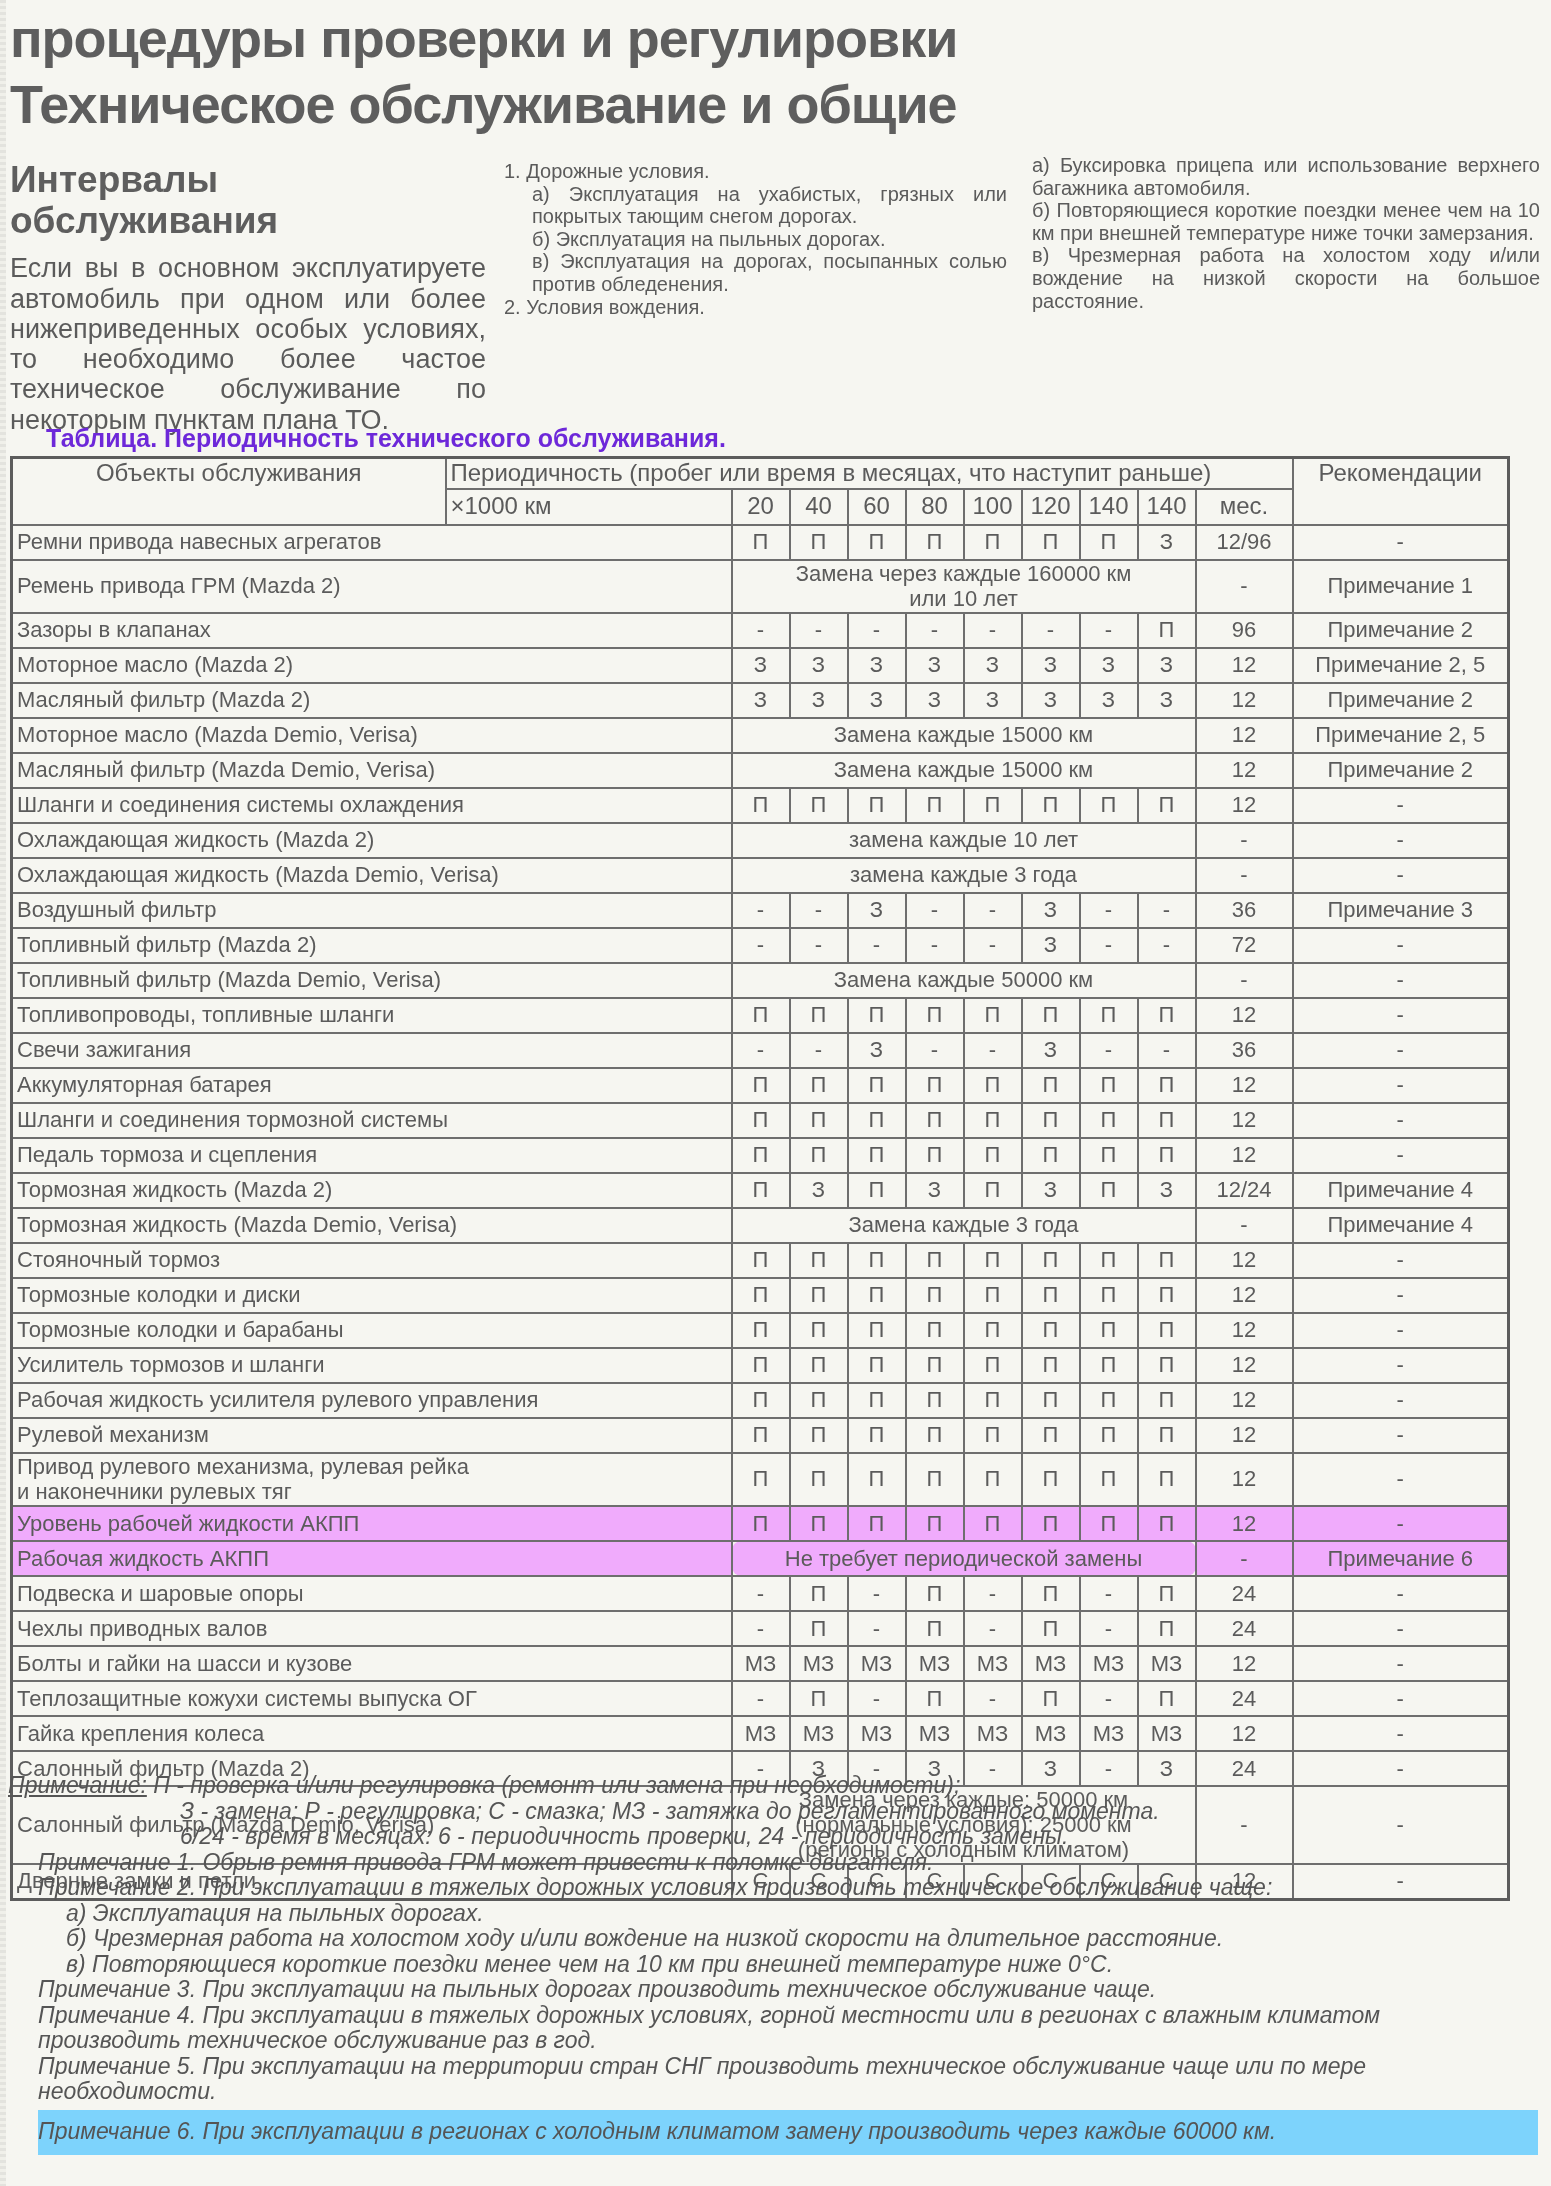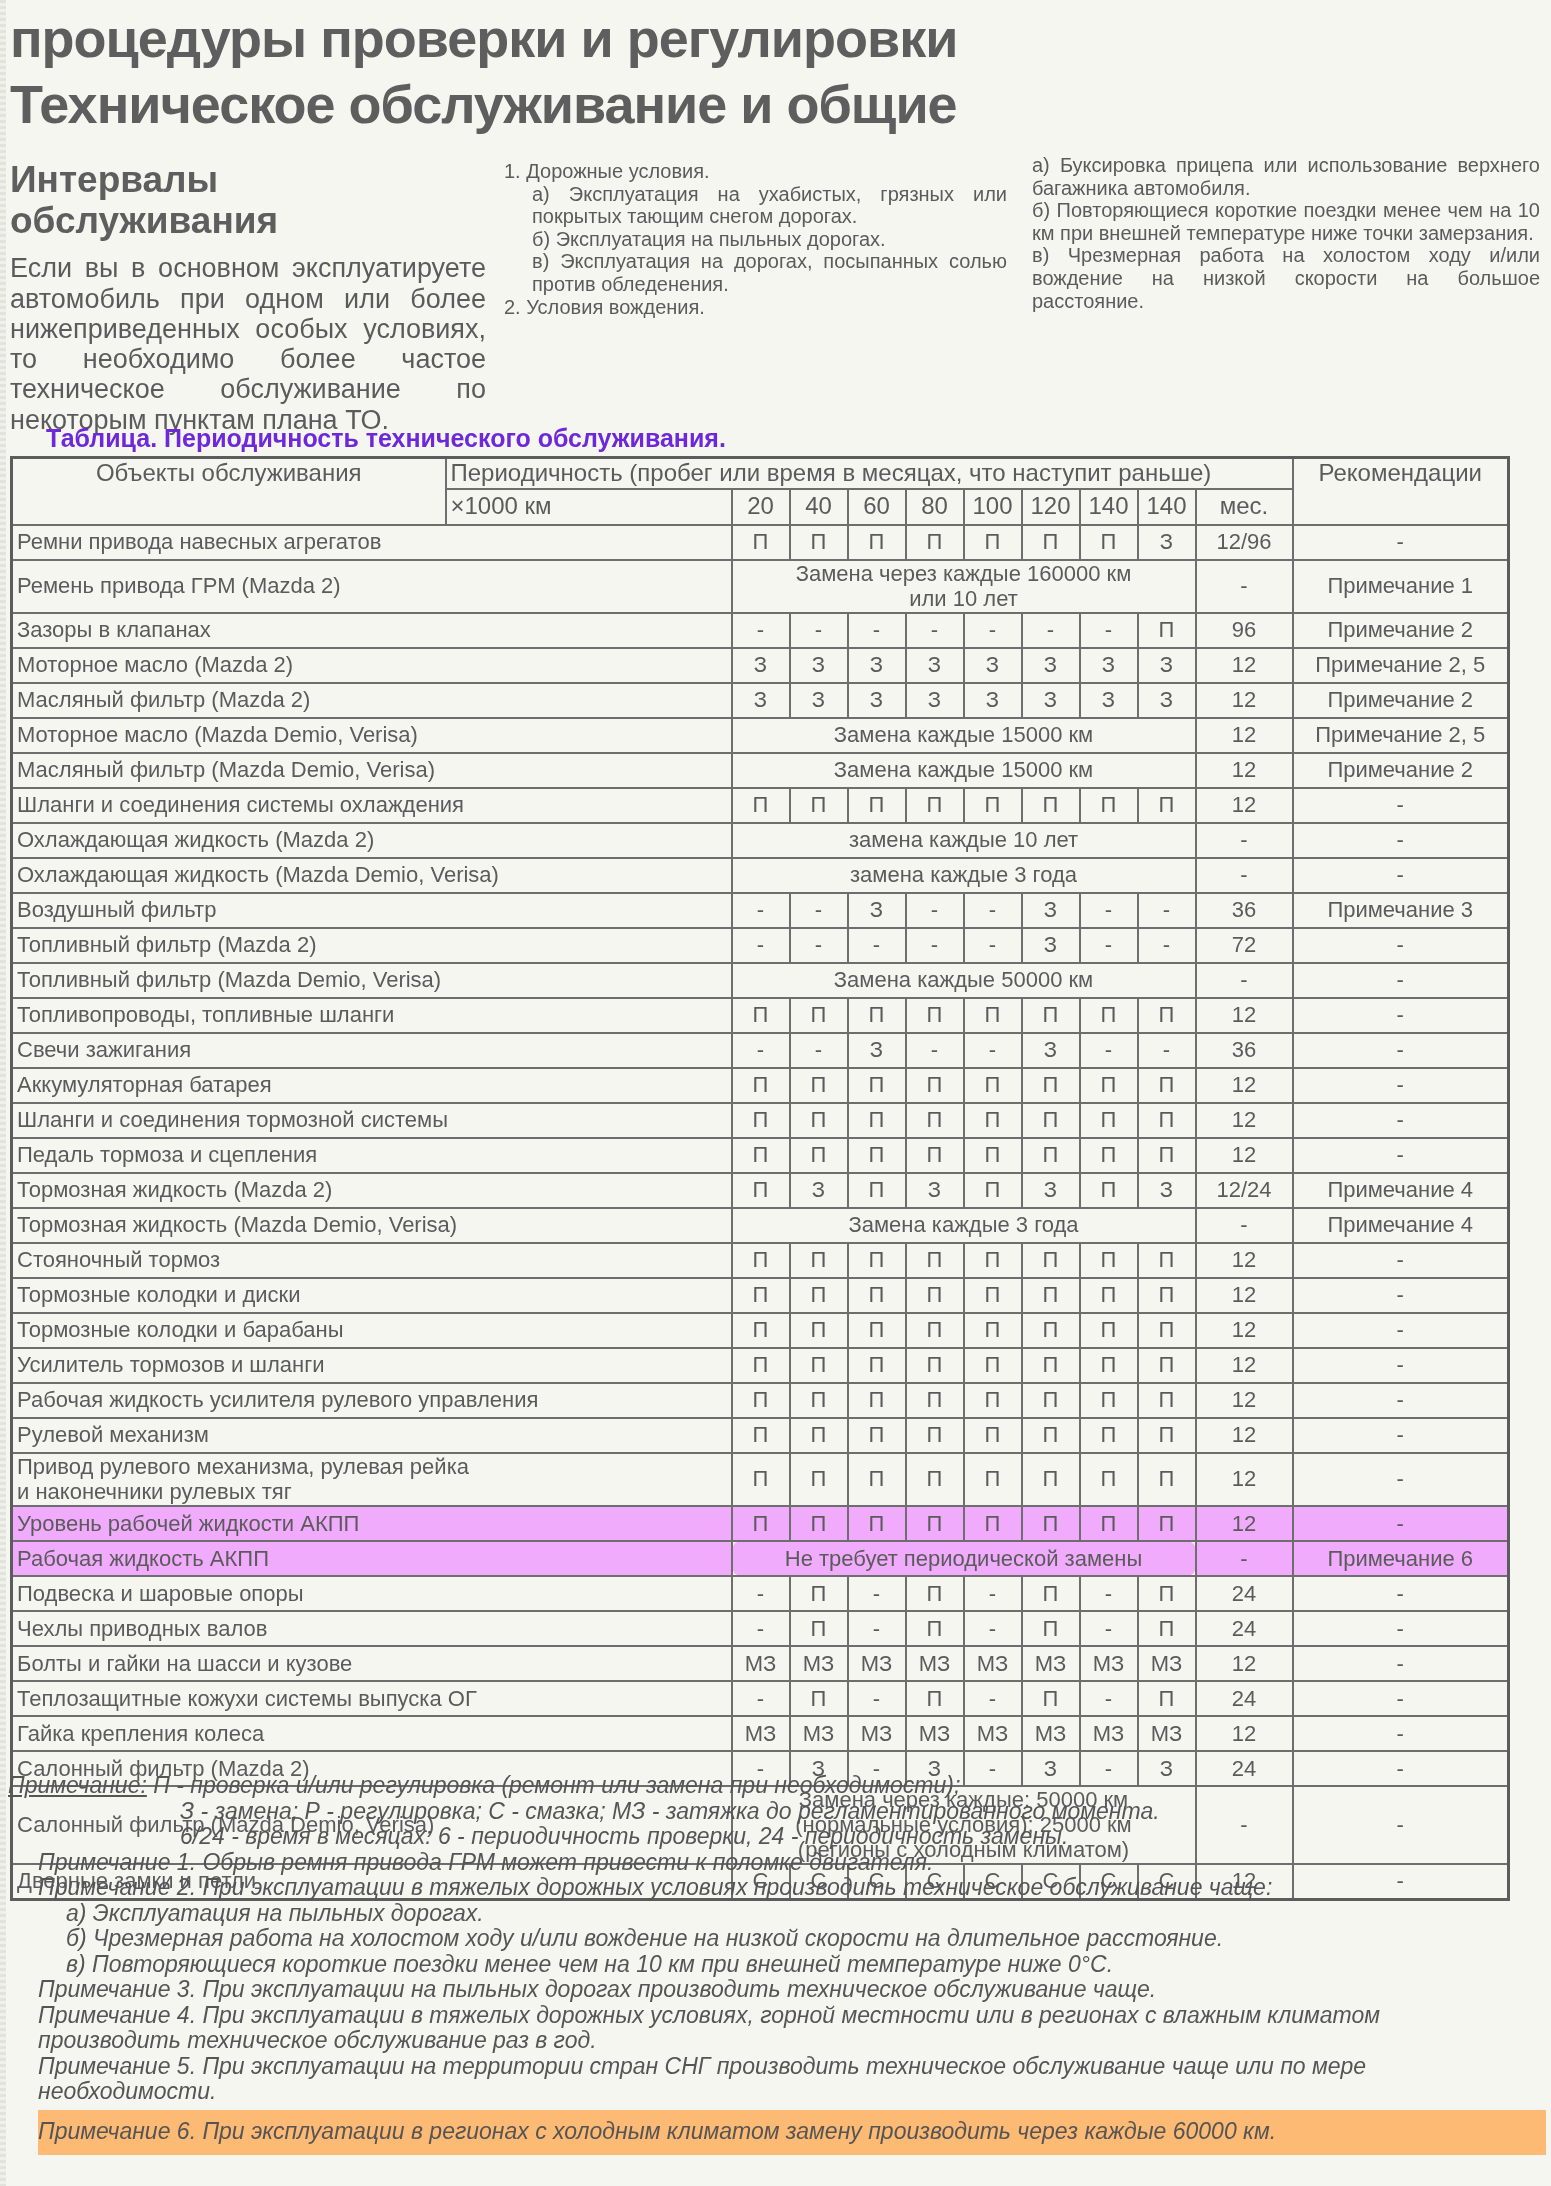--- a/index.html
+++ b/index.html
@@ -54,21 +54,21 @@
   tr.hl td { background:#f0abfc; }
 
   .notes { position:absolute; left:8px; top:1773px; width:1385px;
     font-style:italic; font-size:23px; line-height:25.5px; color:#555; }
   .note { text-align:left; }
   .note.legend-first { margin-left:0; }
   .note.legend { margin-left:172px; }
   .note.note-l { margin-left:30px; }
   .note.sub { margin-left:58px; }
   .note .u { text-decoration:underline; }
-  .note.note-hl { background:#fdba74; width:1500px; padding:9px 8px 11px 0; margin-top:5px; }
+  .note.note-hl { background:#7dd3fc; width:1500px; padding:9px 0 11px 0; margin-top:5px; }
 </style>
 </head>
 <body>
 
 <div class="page">
 
   <div class="title">
     <div>процедуры проверки и регулировки</div>
     <div>Техническое обслуживание и общие</div>
   </div>

